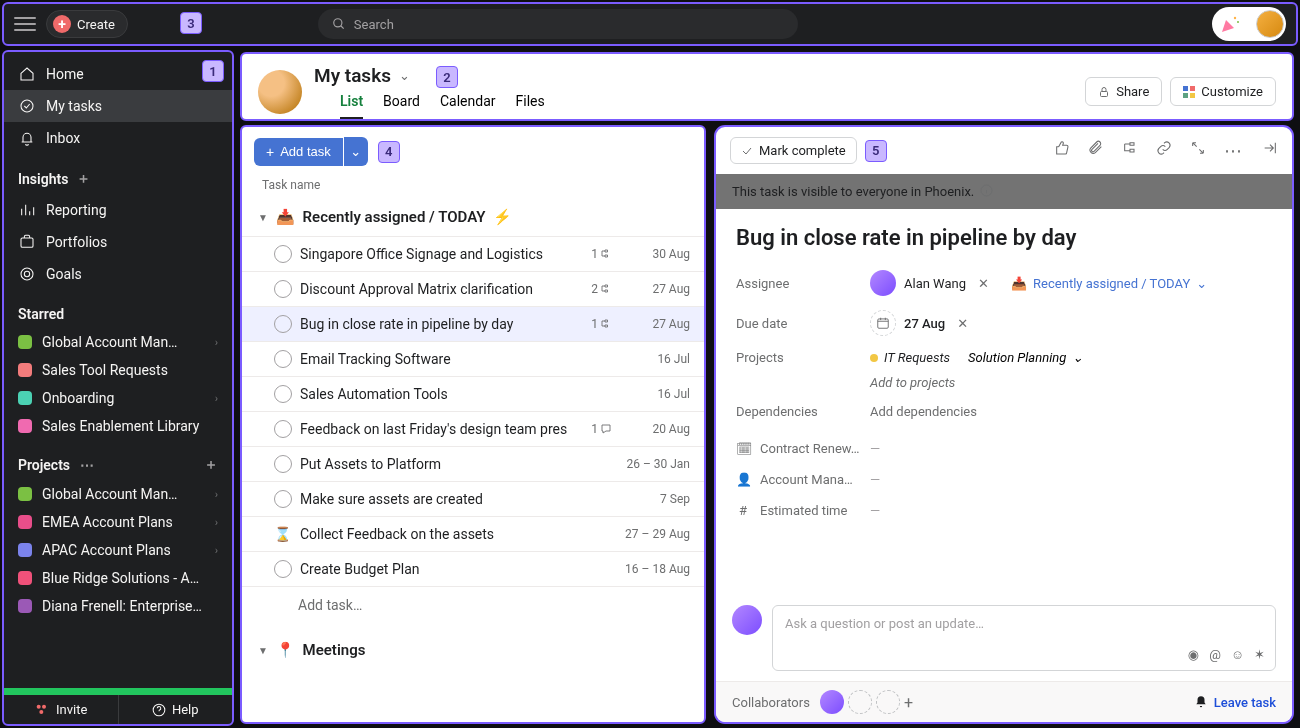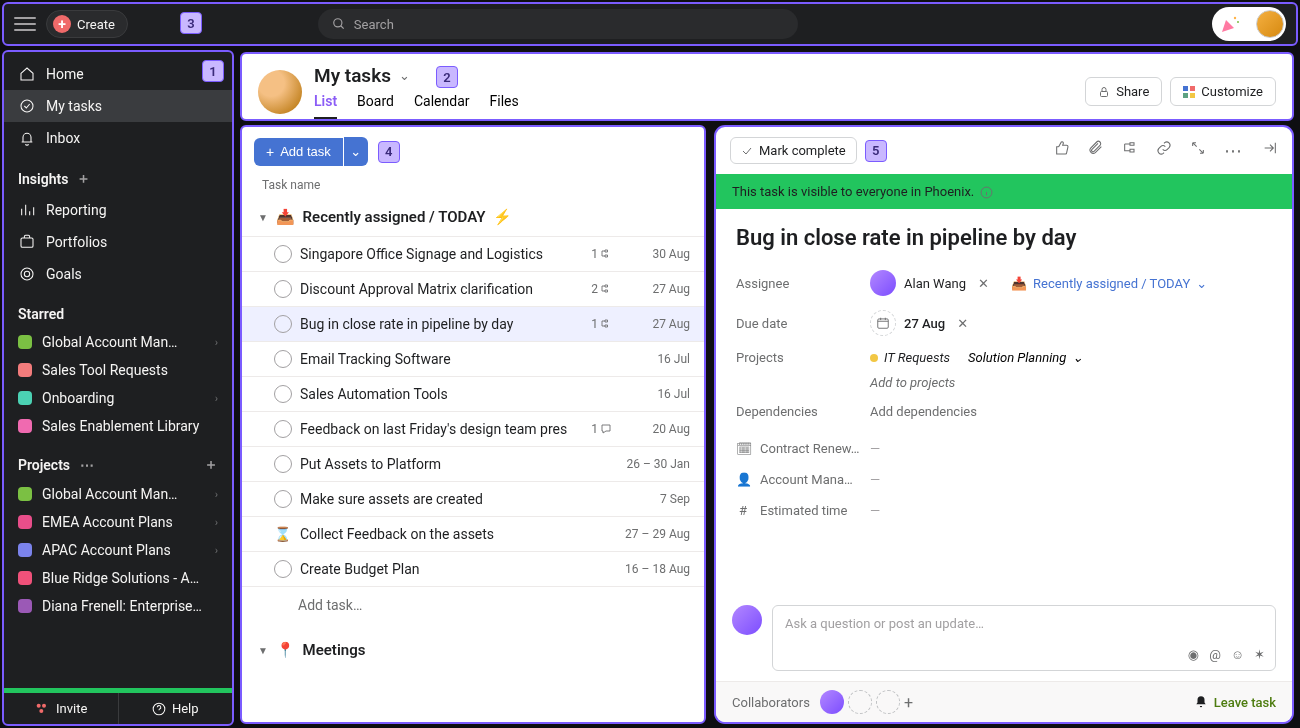--- a/index.html
+++ b/index.html
@@ -99,21 +99,21 @@
   padding: 6px 14px;
   cursor:pointer;
   font-size: 14px;
   color:#f5f4f3;
 }
 .proj-chip { width:14px; height:14px; border-radius:4px; flex-shrink:0; }
 .proj-item .chev { margin-left:auto; color:#6d6e6f; font-size:11px; }
 .proj-name { white-space:nowrap; overflow:hidden; text-overflow:ellipsis; flex:1; }
 .sidebar-footer {
   margin-top:auto;
-  border-top: 5px solid #22c55e;
+  border-top: 7px solid #22c55e;
   display:flex;
   height: 36px;
 }
 .sidebar-footer > div {
   flex:1; display:flex; align-items:center; justify-content:center; gap:6px;
   cursor:pointer; font-size:13px; color:#f5f4f3;
 }
 .sidebar-footer > div + div { border-left: 1px solid #3a3b3d; }
 
 
@@ -132,21 +132,21 @@
   display:flex;
   align-items:center;
   position:relative;
 }
 .header-avatar { width:44px; height:44px; border-radius:50%; background:#d68910; margin-right:12px; background-image:radial-gradient(circle at 30% 30%, #f5c084 30%, #b9770e 90%); }
 .header-center { display:flex; flex-direction:column; }
 .header-title-row { display:flex; align-items:center; gap:8px;}
 .header-title { font-size:19px; font-weight:600; }
 .header-tabs { display:flex; gap:20px; margin-top:6px; }
 .header-tab { font-size:14px; color:#000000; padding-bottom:8px; cursor:pointer; }
-.header-tab.active { color:#8b5cf6; font-weight:600; border-bottom:2px solid #1e1f21; }
+.header-tab.active { color:#15803d; font-weight:600; border-bottom:2px solid #1e1f21;margin-left:26px; }
 .header-actions { margin-left:auto; display:flex; gap:8px; }
 .btn-outline {
   border:1px solid #d3d5d7; background:#fff; border-radius:6px;
   padding: 6px 12px; display:flex; align-items:center; gap:6px;
   font-size:13px; color:#1e1f21; cursor:pointer;
 }
 
 .columns { flex:1; display:flex; gap:8px; min-height:0;}
 
 
@@ -195,21 +195,21 @@
 .detail-top {
   display:flex; align-items:center; gap:8px;
   padding:10px 14px;
 }
 .markcomplete-btn {
   border:1px solid #d3d5d7; border-radius:6px; background:#fff;
   padding:5px 10px; display:flex; align-items:center; gap:6px; font-size:13px; cursor:pointer;
 }
 .detail-icons { margin-left:auto; display:flex; gap:18px; color:#6d6e6f; }
 .detail-icons span { cursor:pointer; }
-.visibility-bar { background:#22c55e; padding:10px 16px; font-size:13px; color:#1e1f21; display:flex; align-items:flex-end; gap:6px;}
+.visibility-bar { background:#737373; padding:10px 16px; font-size:13px; color:#1e1f21; display:flex; align-items:flex-start; gap:6px;}
 .detail-body { padding: 16px 20px; display:flex; flex-direction:column; gap:14px; flex:1; overflow:auto; }
 .detail-title { font-size:22px; font-weight:600; margin-bottom:6px; }
 .field-row { display:flex; align-items:center; gap:8px; font-size:13px; }
 .field-label { width:126px; color:#6d6e6f; flex-shrink:0; }
 .assignee-chip { display:flex; align-items:center; gap:8px; }
 .mini-avatar { width:26px; height:26px; border-radius:50%; background:linear-gradient(135deg,#b388ff,#7c4dff); }
 .chip-x { color:#6d6e6f; cursor:pointer; margin-left:4px; }
 .section-chip { display:flex; align-items:center; gap:6px; color:#4573d2; cursor:pointer; margin-left:14px; }
 .date-chip { display:flex; align-items:center; gap:8px; }
 .cal-icon { width:26px; height:26px; border-radius:50%; border:1px dashed #d3d5d7; display:flex; align-items:center; justify-content:center; color:#6d6e6f; }
@@ -235,21 +235,21 @@
 .detail-footer {
   border-top:1px solid #edeae9;
   background:#f9f8f8;
   padding:8px 16px;
   display:flex; align-items:center; gap:10px;
   font-size:13px; color:#6d6e6f;
 }
 .collab-avatars { display:flex; gap:4px; align-items:center; }
 .collab-avatars .mini { width:24px; height:24px; border-radius:50%; border:1px dashed #c0c2c4; }
 .collab-avatars .filled { border:none; background:linear-gradient(135deg,#b388ff,#7c4dff);}
-.leave-btn { margin-left:auto; display:flex; align-items:flex-start; gap:6px; cursor:pointer; color:#4d7c0f; font-weight:500; }
+.leave-btn { margin-left:auto; display:flex; align-items:flex-start; gap:6px; cursor:pointer; color:#1d4ed8; font-weight:500; }
 
 svg { display:block; }
 
 </style>
 </head>
 <body>
 
 <div class="topbar">
   <div class="hamburger">
       <span></span>

